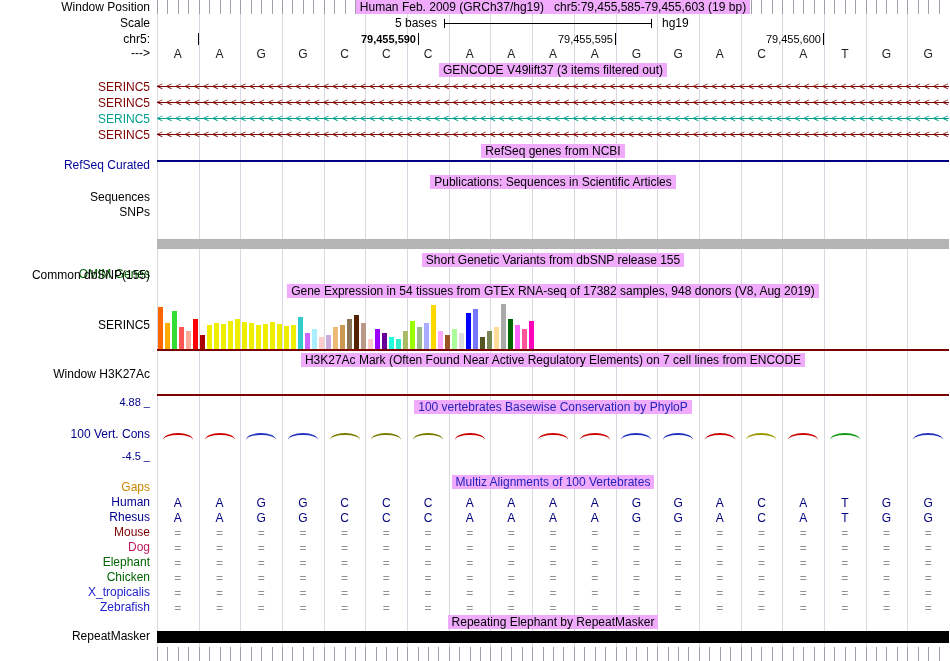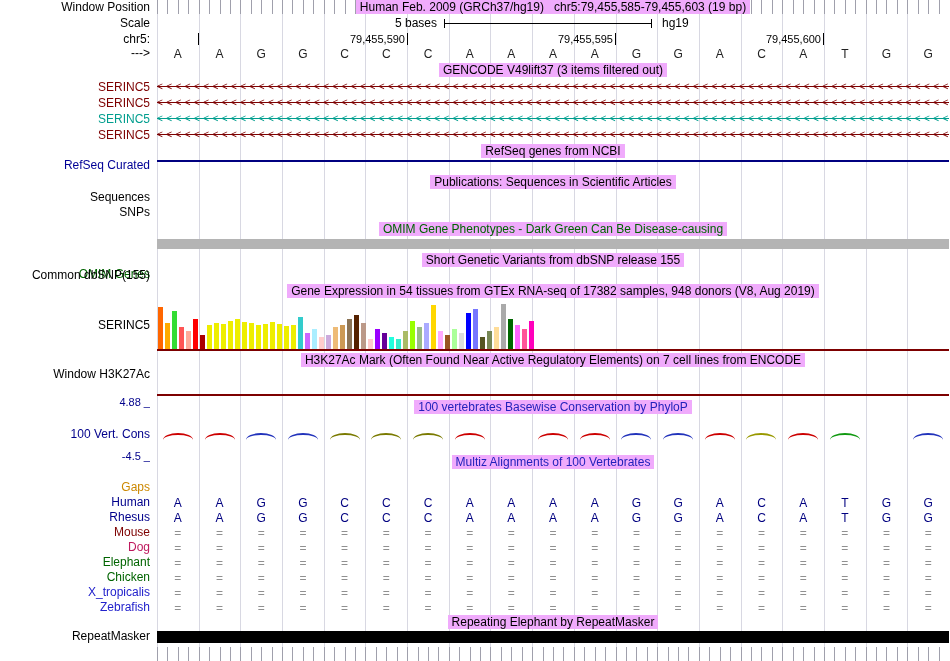--- a/index.html
+++ b/index.html
@@ -59,21 +59,21 @@
     </div>
   </div>
 
   <div class="row" style="top:33px;height:13px">
     <div class="label">chr5:</div>
     <div class="content">
         <span class="tickgroup" style="left: -42px;">
         <span class="ticknum"></span>
         <span class="tickmark"></span>
       </span>
-        <span class="tickgroup" style="left: 167px;">
+        <span class="tickgroup" style="left: 178px; font-weight: bold;">
         <span class="ticknum">79,455,590</span>
         <span class="tickmark"></span>
       </span>
         <span class="tickgroup" style="left: 375px;">
         <span class="ticknum">79,455,595</span>
         <span class="tickmark"></span>
       </span>
         <span class="tickgroup" style="left: 583px;">
         <span class="ticknum">79,455,600</span>
         <span class="tickmark"></span>
@@ -139,23 +139,20 @@
   <div class="row ctr" style="top:176px;height:13px">
     <div class="content ctr"><span>Publications: Sequences in Scientific Articles</span></div>
   </div>
   <div class="row" style="top:191px;height:13px">
     <div class="label">Sequences</div>
   </div>
   <div class="row" style="top:206px;height:13px">
     <div class="label">SNPs</div>
   </div>
 
-  <div class="row ctr" style="top:223px;height:13px">
-    <div class="content ctr"><span style="color: rgb(0, 100, 0);">OMIM Gene Phenotypes - Dark Green Can Be Disease-causing</span></div>
-  </div>
   <div class="row" style="top:237px;height:14px">
     <div class="label" style="color: rgb(0, 100, 0); margin-top: 31px;">OMIM Genes</div>
     <div class="content">
       <div style="margin-top: 2px; height: 10px; background: rgb(180, 180, 180);"></div>
     </div>
   </div>
 
   <div class="row ctr" style="top:254px;height:13px">
     <div class="content ctr"><span>Short Genetic Variants from dbSNP release 155</span></div>
   </div>
@@ -262,21 +259,21 @@
         <span class="hump" style="color: rgb(153, 153, 0); left: 589px;"></span>
         <span class="hump" style="color: rgb(204, 0, 0); left: 631px;"></span>
         <span class="hump" style="color: rgb(17, 153, 17); left: 673px;"></span>
         <span class="hump" style="color: rgb(34, 51, 187); left: 756px;"></span>
       </div>
   </div>
   <div class="row smalltxt" style="top:450px;height:12px">
     <div class="label" style="color: rgb(0, 0, 139);">-4.5 _</div>
   </div>
 
-  <div class="row ctr" style="top:456px;height:13px">
+  <div class="row ctr" style="top:476px;height:13px">
     <div class="content ctr"><span style="color: rgb(34, 34, 187);">Multiz Alignments of 100 Vertebrates</span></div>
   </div>
 
   <div class="row" style="top:481px;height:14px">
     <div class="label" style="color: rgb(204, 136, 0);">Gaps</div>
     <div class="content cells" style="color: rgb(136, 136, 136);"></div>
   </div>
   <div class="row" style="top:496px;height:14px">
     <div class="label" style="color: rgb(0, 0, 139);">Human</div>
     <div class="content cells" style="color: rgb(0, 0, 128);">

